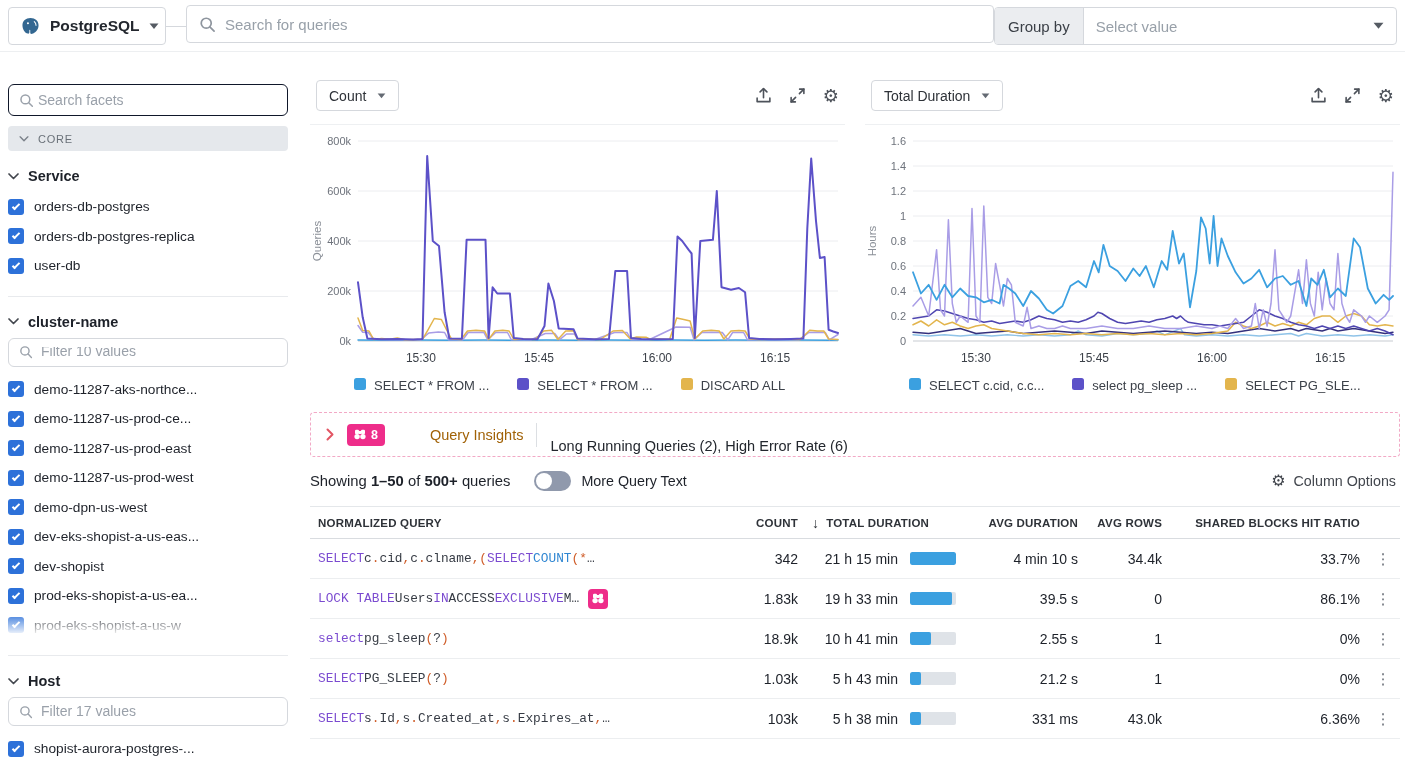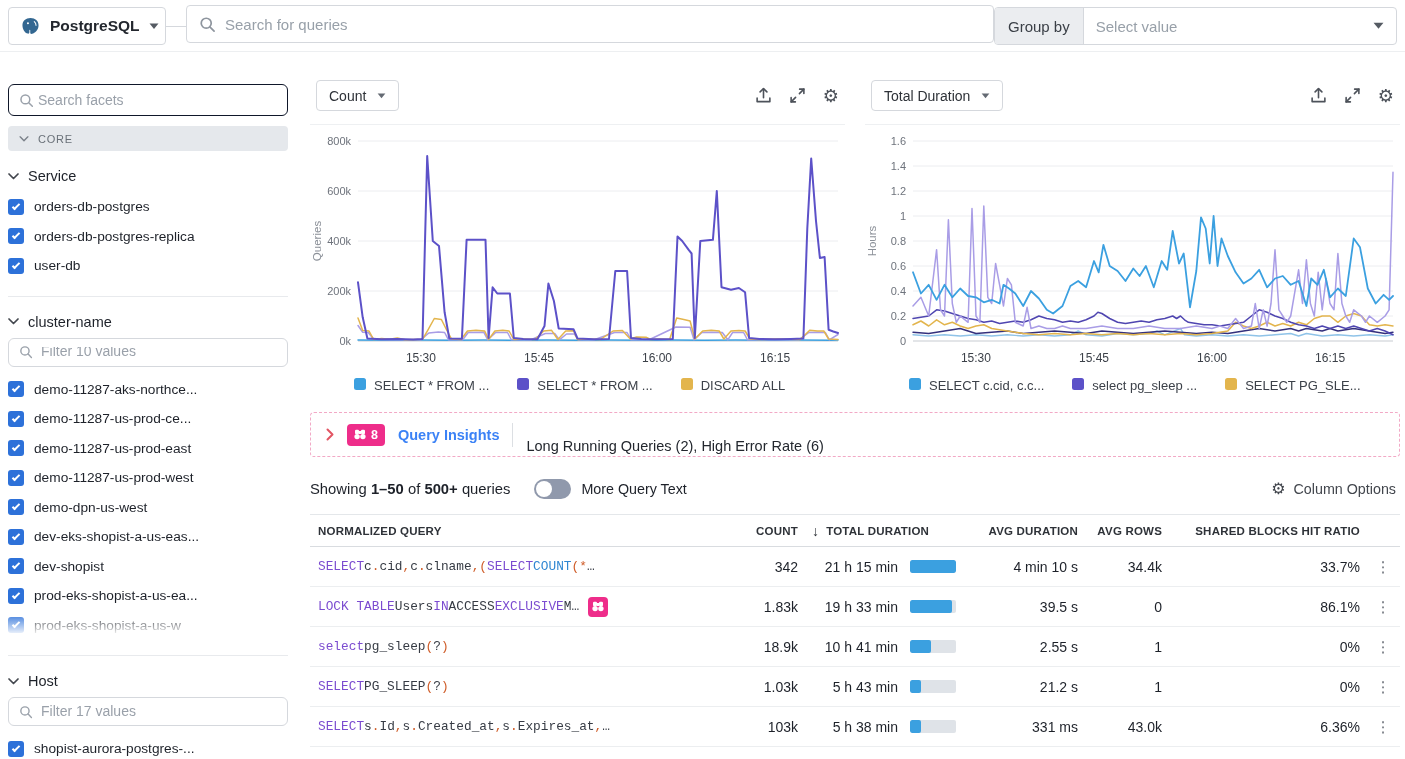--- a/index.html
+++ b/index.html
@@ -25,21 +25,21 @@
   .gb-value { flex:1; display:flex; align-items:center; padding:0 12px; color:#98a0a9; font-size:15px; }
   .gb-caret { display:flex; align-items:center; padding-right:12px; }
 
   
   .sidebar { position:absolute; top:52px; left:0; width:296px; height:707px; overflow:hidden; padding:0 8px; }
   .facet-search { margin-top:32px; height:32px; border:1px solid #0f172a; border-radius:6px; display:flex; align-items:center;
     gap:4px; padding:0 10px;}
   .facet-search input::placeholder, .filter-input input::placeholder { color:#9aa1aa; font-size:14px; }
   .core-bar { margin-top:10px; height:25px; background:#e5e8ec; border-radius:4px; display:flex; align-items:center; gap:9px;
     padding:0 11px; color:#697078; font-size:11px; letter-spacing:0.8px; cursor:pointer;}
-  .section-title { display:flex; gap:9px; align-items:center; margin:17px 0 8px; font-weight:400; font-size:14.5px; cursor:pointer;}
+  .section-title { display:flex; gap:9px; align-items:center; margin:17px 0 8px; font-weight:700; font-size:14.5px; cursor:pointer;}
   .facet-item { display:flex; align-items:center; gap:10px; height:29.5px; font-size:13.7px; cursor:pointer; }
   .checkbox { width:16px; height:16px; background:#2d71d9; border-radius:3px; display:flex; align-items:center;
     justify-content:center; flex:none;}
   .check { width:8px; height:4px; border-left:2px solid #fff; border-bottom:2px solid #fff; transform:rotate(-45deg); margin-top:-2px;}
   .sdivider { height:1px; background:#e8eaed; margin:15px 0 0; }
   .filter-input { height:29px; border:1px solid #d5d8dd; border-radius:6px; display:flex; align-items:center; gap:8px;
     padding:0 10px; margin:2px 0 8px;}
   .fade-wrap { position:relative; }
   .fade-wrap::after { content:""; position:absolute; left:0; right:0; bottom:0; height:28px;
     background:linear-gradient(rgba(255,255,255,0), #fff 85%); pointer-events:none; }
@@ -58,26 +58,26 @@
   .chart-svg { display:block; margin-top:2px; }
   .legend { display:flex; gap:28px; padding:9px 6px 0 44px; font-size:13px; color:#3c4149; }
   .legend-item { display:flex; gap:8px; align-items:flex-start; cursor:pointer; }
   .swatch { width:12px; height:12px; border-radius:2.5px; flex:none; }
 
   
   .insights { margin-top:19px; height:45px; border:1px dashed #f2a9c6; border-radius:4px; display:flex; align-items:center;
     gap:13px; padding:0 15px; cursor:pointer; background:#fff;}
   .insight-badge { display:flex; align-items:center; gap:5px; background:#ee2d8a; color:#fff; border-radius:4px; height:22px;
     padding:0 7px; font-weight:700; font-size:12.5px; }
-  .insight-title { font-weight:700; font-size:14.5px; color:#3b82f6;}
+  .insight-title { font-weight:400; font-size:14.5px; color:#a16207;margin-left:32px;}
   .vdiv { width:1px; height:24px; background:#dcdfe3; }
   .insight-summary { font-size:14.5px; color:#23272e;margin-top:22px;}
 
   
-  .table-meta { display:flex; align-items:center; margin-top:17px; height:30px; font-size:14.8px; }
+  .table-meta { display:flex; align-items:center; margin-top:9px; height:30px; font-size:14.8px; }
   .toggle { width:37px; height:20px; border-radius:10px; background:#9099ac; margin:0 10px 0 24px; position:relative;
     cursor:pointer; flex:none;}
   .knob { position:absolute; left:2px; top:2px; width:16px; height:16px; border-radius:50%; background:#fff; }
   .toggle-label { font-size:14.3px; }
   .col-options { margin-left:auto; display:flex; align-items:center; gap:8px; color:#42464d; font-size:14.3px; cursor:pointer;
     padding-right:4px;}
   .gear-sm { font-size:16px; line-height:1; }
 
   
   .qtable { margin-top:10px; }

